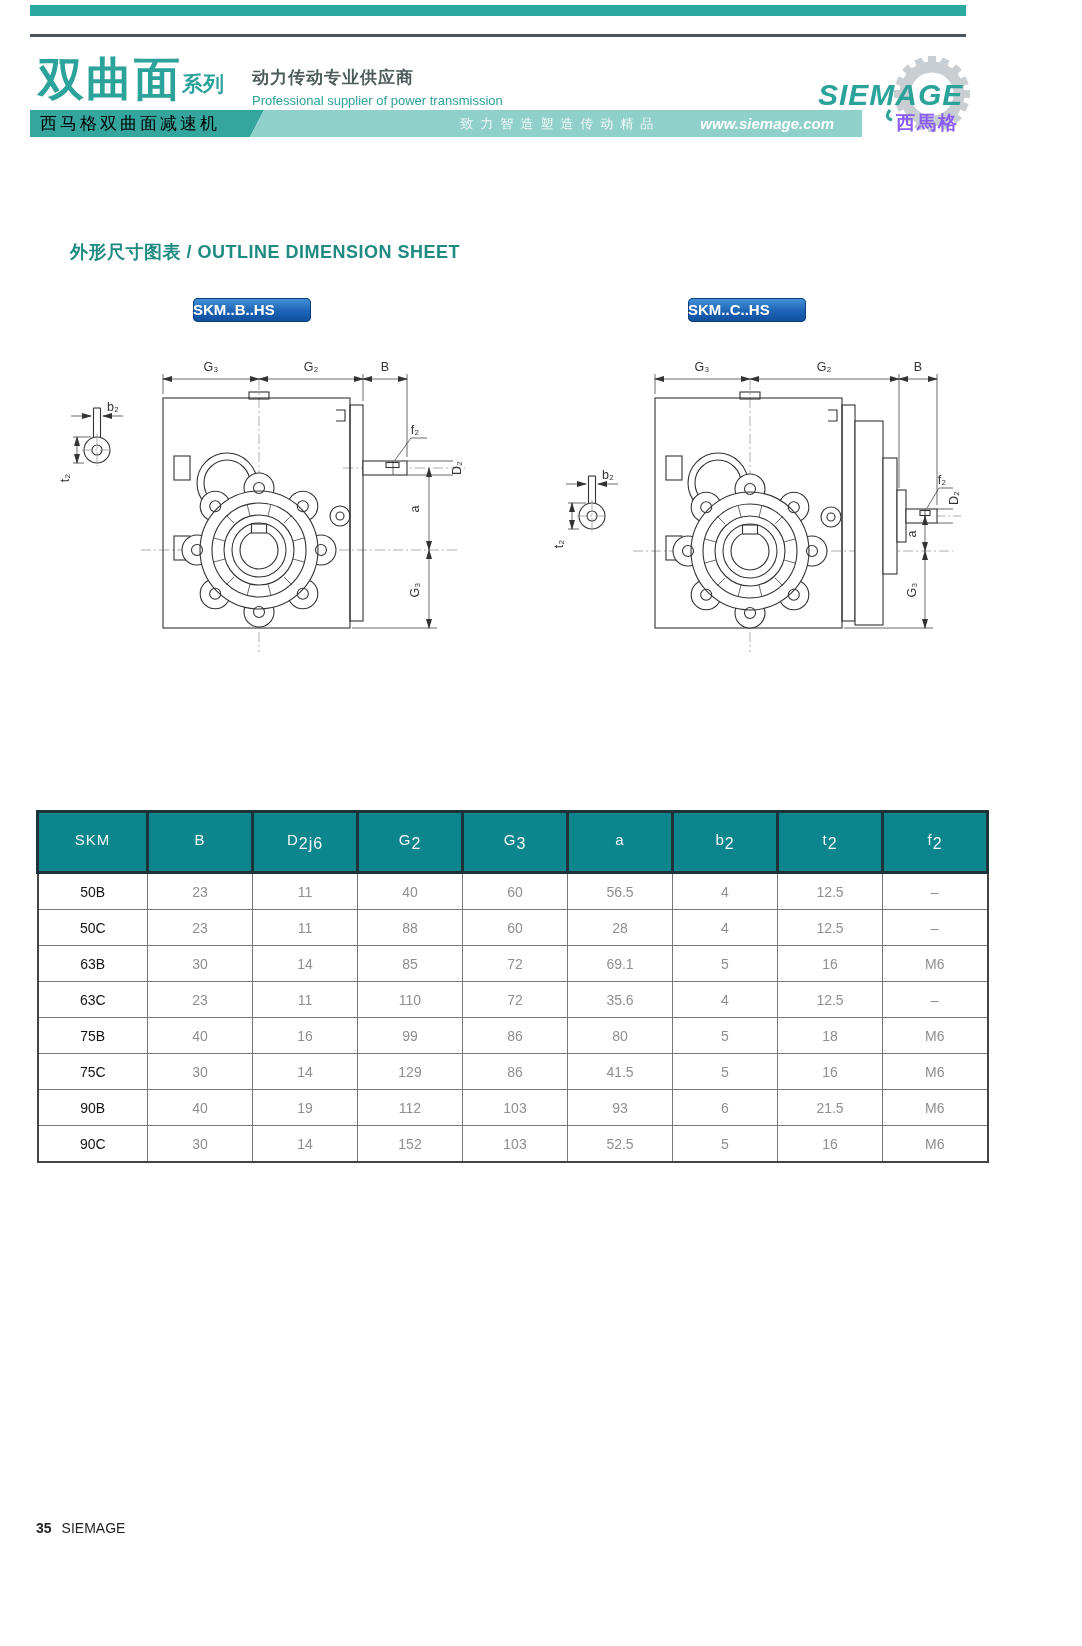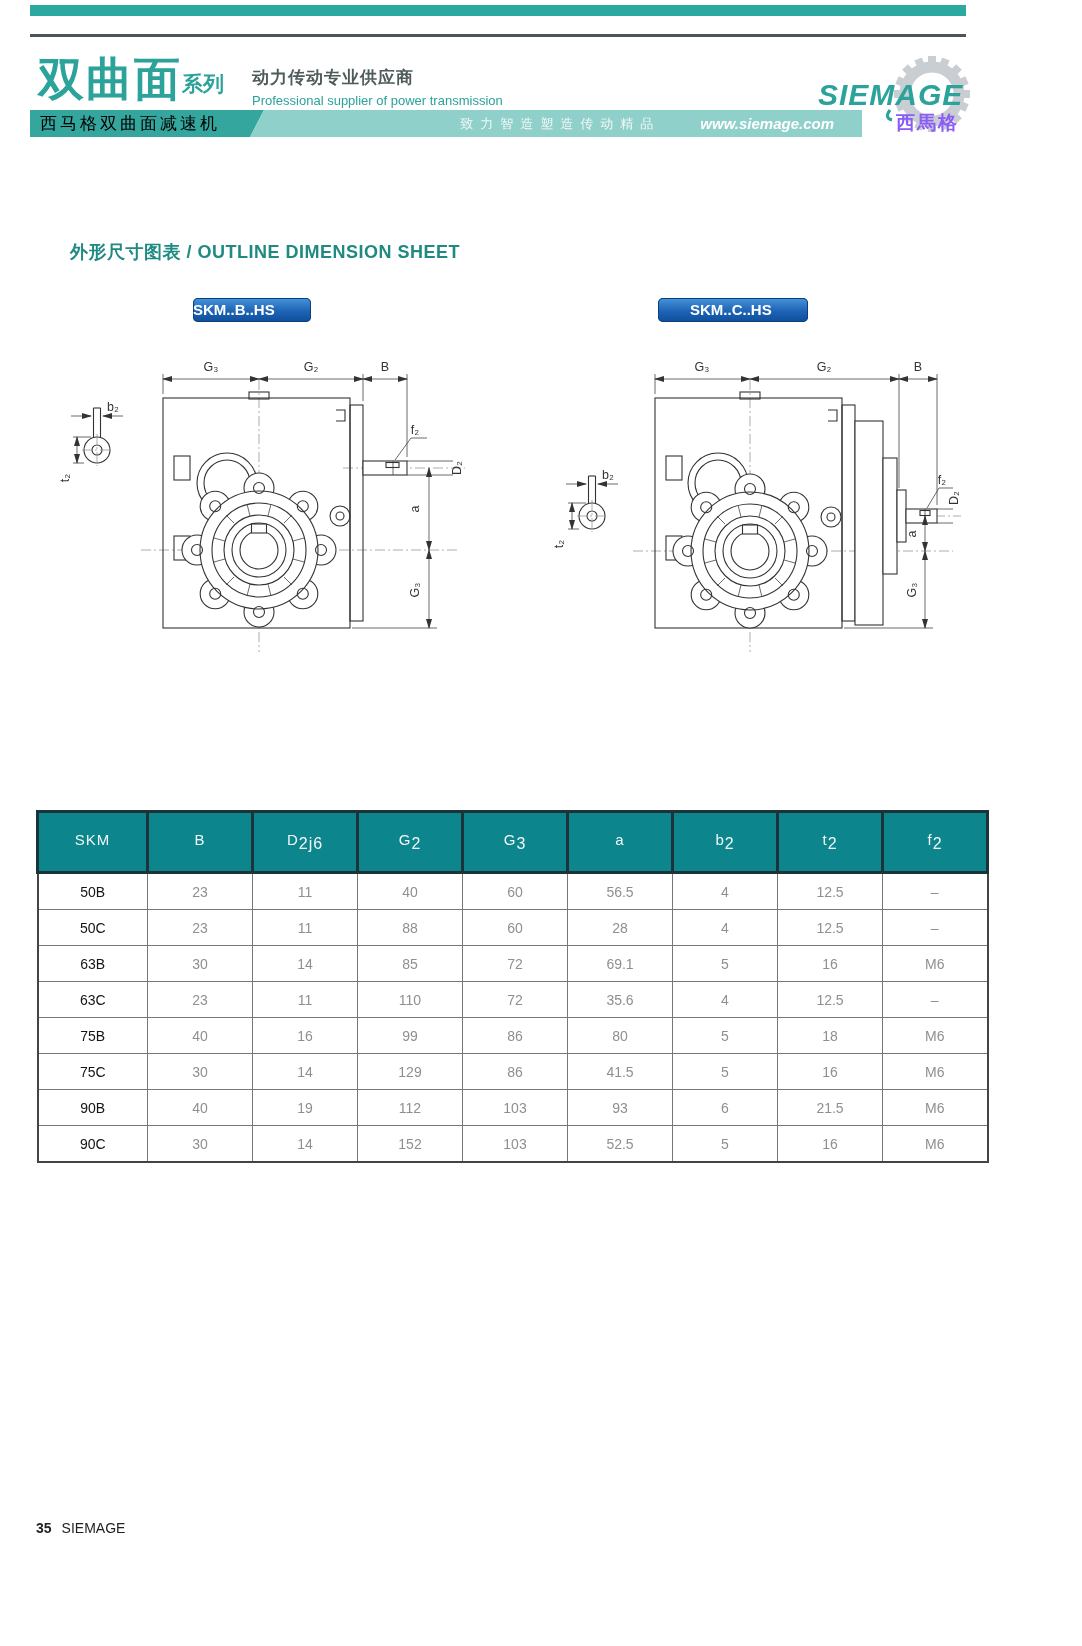--- a/index.html
+++ b/index.html
@@ -33,21 +33,21 @@
   
   .section-title{position:absolute;left:36px;top:228px;font-size:18px;font-weight:bold;
                  color:#1E8A82;letter-spacing:0.5px;margin-left:34px;}
 
   
   .badge{position:absolute;width:118px;height:24px;line-height:24px;text-align:left;color:#fff;
          font-size:15px;font-weight:bold;border-radius:5px;
          background:linear-gradient(#4795DA 0%,#1E63B5 55%,#0E4E9C 100%);
          box-shadow:inset 0 0 0 1px #0C3E78;}
   .badge-b{left:193px;top:298px;}
-  .badge-c{left:658px;top:298px;padding-left:32px;}
+  .badge-c{left:688px;top:298px;}
   .draw{position:absolute;}
   .draw-b{left:55px;top:338px;}
   .draw-c{left:533px;top:338px;}
   .dln{stroke:#333;fill:none;stroke-width:1.1;}
   .dfill{stroke:#333;fill:#fff;stroke-width:1.1;}
   .dthin{stroke:#444;fill:none;stroke-width:0.8;}
   .cl{stroke:#8a8a8a;fill:none;stroke-width:0.7;stroke-dasharray:10 3 2 3;}
   .dim{stroke:#444;fill:none;stroke-width:0.8;}
   .dtext{font-size:12.5px;fill:#333;font-family:"Liberation Sans",sans-serif;}
 

